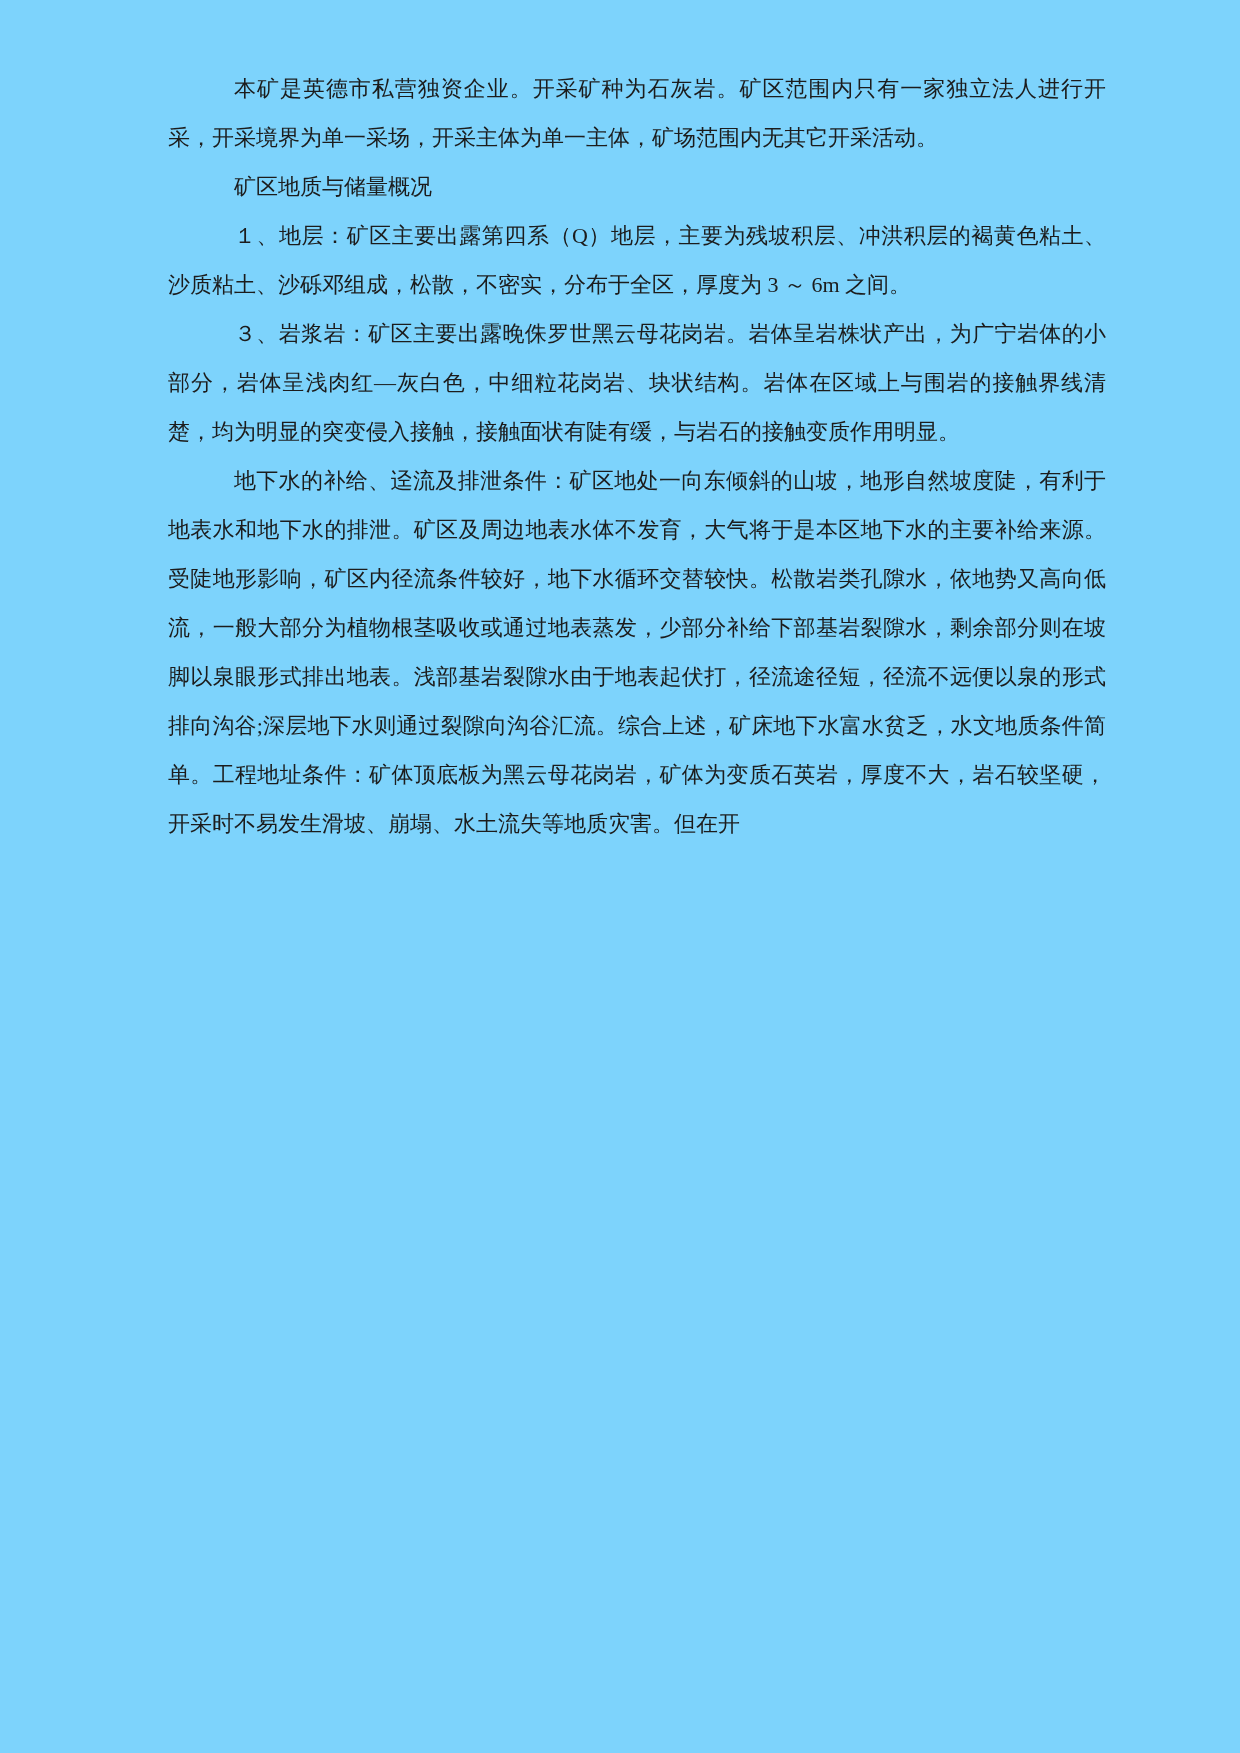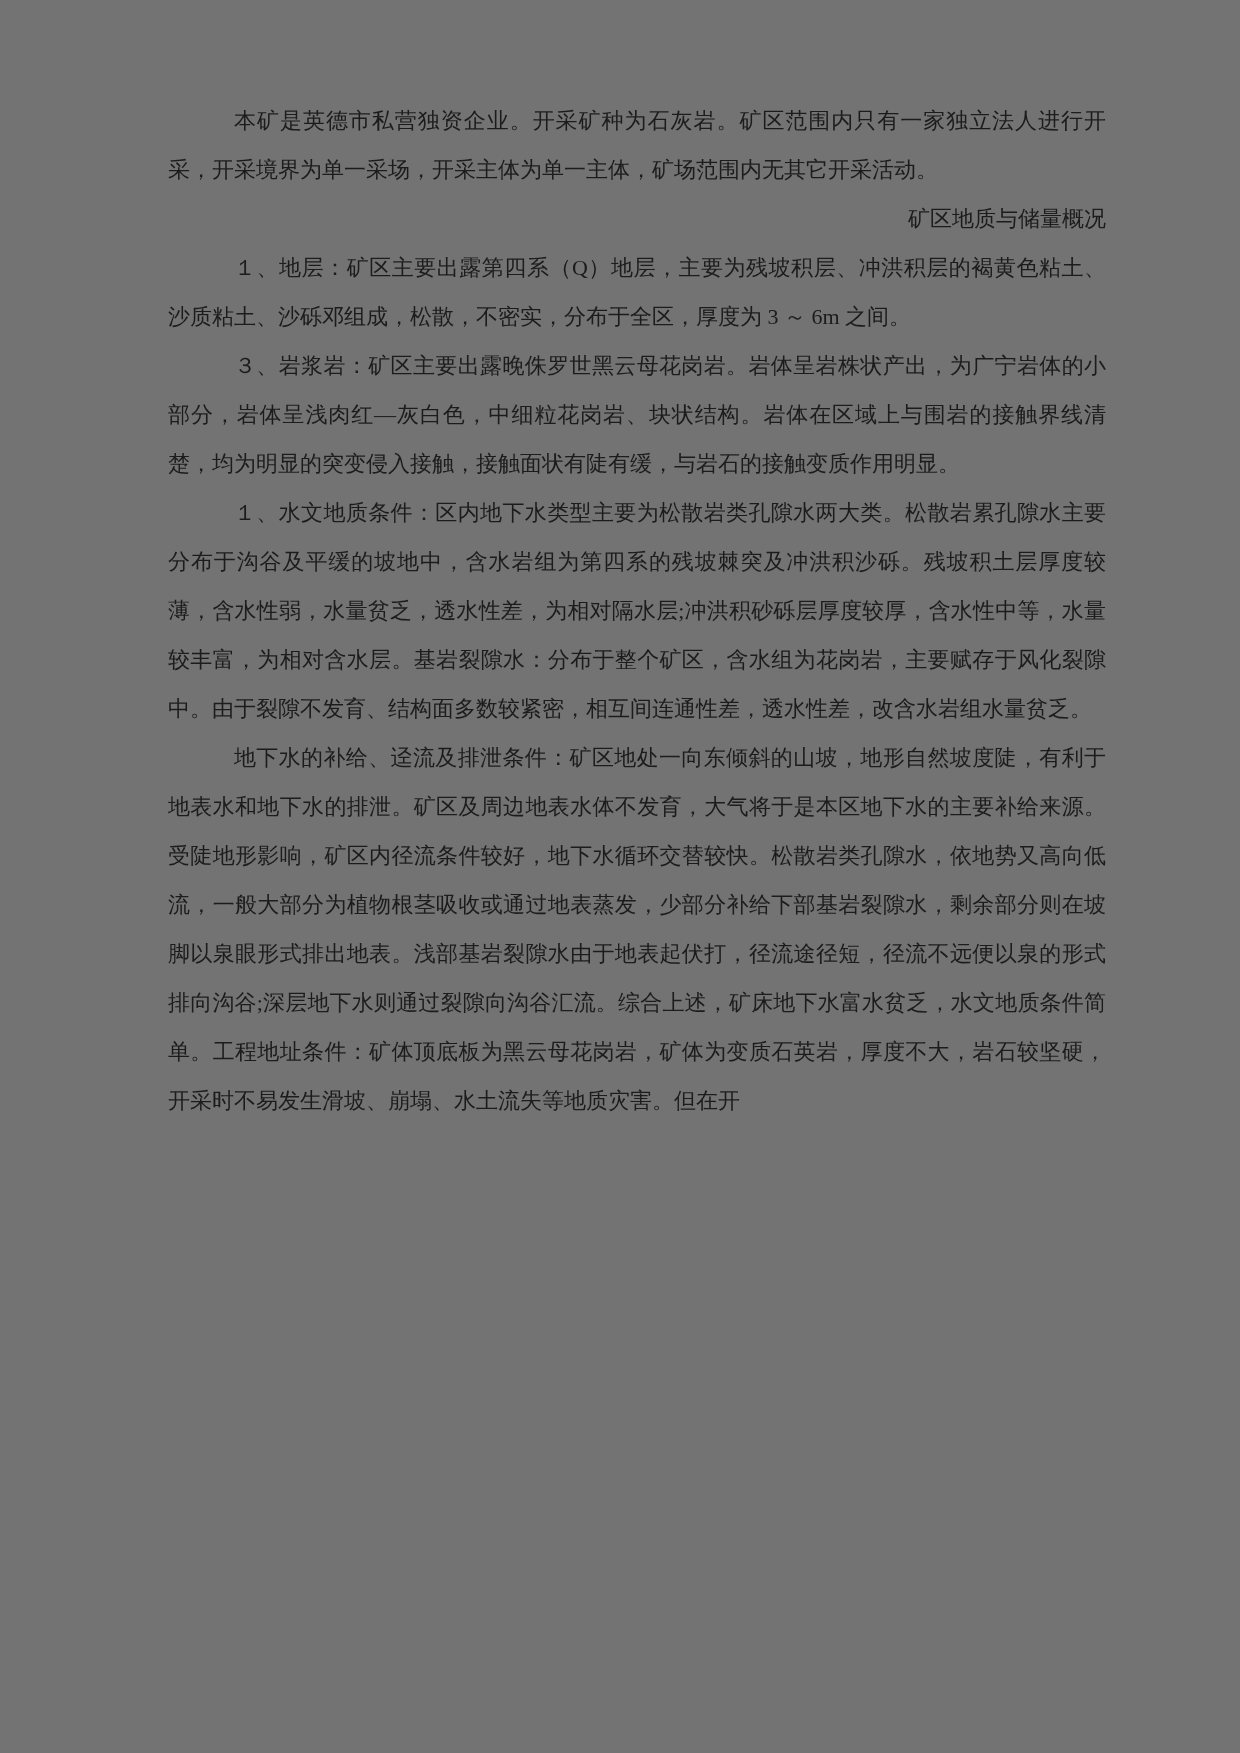--- a/index.html
+++ b/index.html
@@ -8,49 +8,48 @@
     background: #ffffff;
   }
   body {
     width: 1240px;
     min-height: 1753px;
   }
   .page {
     box-sizing: border-box;
     width: 1240px;
     min-height: 1753px;
-    background: #737373;
-    padding: 96px 134px 80px 168px;
+    background: #7dd3fc;
+    padding: 64px 134px 80px 168px;
     font-family: "Liberation Serif", "DejaVu Serif", serif;
     font-size: 22px;
     line-height: 49px;
     color: #1c1c1c;
     text-align: justify;
   }
   .page p {
     margin: 0;
     padding: 0;
     text-indent: 3em;
     word-break: break-all;
   }
   .page p.heading {
-    text-align: right;
+    text-align: left;
   }
 </style>
 </head>
 <body>
 
 <div class="page">
   <p>本矿是英德市私营独资企业。开采矿种为石灰岩。矿区范围内只有一家独立法人进行开采，开采境界为单一采场，开采主体为单一主体，矿场范围内无其它开采活动。</p>
 
   <p class="heading">矿区地质与储量概况</p>
 
   <p>１、地层：矿区主要出露第四系（Q）地层，主要为残坡积层、冲洪积层的褐黄色粘土、沙质粘土、沙砾邓组成，松散，不密实，分布于全区，厚度为 3 ～ 6m 之间。</p>
 
 
   <p>３、岩浆岩：矿区主要出露晚侏罗世黑云母花岗岩。岩体呈岩株状产出，为广宁岩体的小部分，岩体呈浅肉红—灰白色，中细粒花岗岩、块状结构。岩体在区域上与围岩的接触界线清楚，均为明显的突变侵入接触，接触面状有陡有缓，与岩石的接触变质作用明显。</p>
 
 
 
-  <p>１、水文地质条件：区内地下水类型主要为松散岩类孔隙水两大类。松散岩累孔隙水主要分布于沟谷及平缓的坡地中，含水岩组为第四系的残坡棘突及冲洪积沙砾。残坡积土层厚度较薄，含水性弱，水量贫乏，透水性差，为相对隔水层;冲洪积砂砾层厚度较厚，含水性中等，水量较丰富，为相对含水层。基岩裂隙水：分布于整个矿区，含水组为花岗岩，主要赋存于风化裂隙中。由于裂隙不发育、结构面多数较紧密，相互间连通性差，透水性差，改含水岩组水量贫乏。</p>
 
   <p>地下水的补给、迳流及排泄条件：矿区地处一向东倾斜的山坡，地形自然坡度陡，有利于地表水和地下水的排泄。矿区及周边地表水体不发育，大气将于是本区地下水的主要补给来源。受陡地形影响，矿区内径流条件较好，地下水循环交替较快。松散岩类孔隙水，依地势又高向低流，一般大部分为植物根茎吸收或通过地表蒸发，少部分补给下部基岩裂隙水，剩余部分则在坡脚以泉眼形式排出地表。浅部基岩裂隙水由于地表起伏打，径流途径短，径流不远便以泉的形式排向沟谷;深层地下水则通过裂隙向沟谷汇流。综合上述，矿床地下水富水贫乏，水文地质条件简单。工程地址条件：矿体顶底板为黑云母花岗岩，矿体为变质石英岩，厚度不大，岩石较坚硬，开采时不易发生滑坡、崩塌、水土流失等地质灾害。但在开</p>
 </div>
 
 </body></html>

